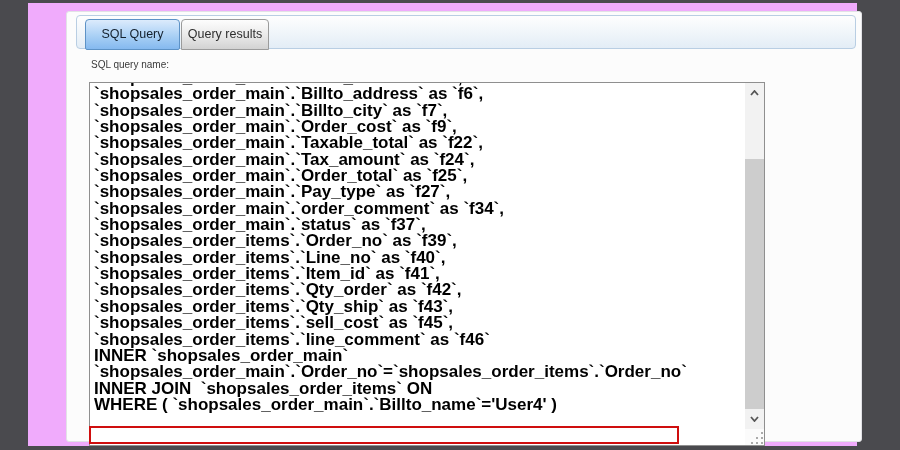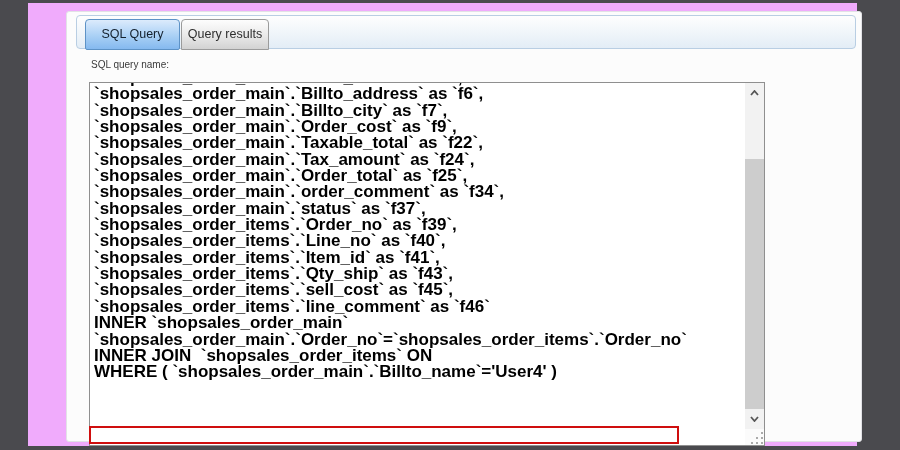--- a/index.html
+++ b/index.html
@@ -71,25 +71,27 @@
 
     <div class="sql-scroll">
       <div class="sql-text">
           <div class="sql-line">`shopsales_order_main`.`Billto_name` as `f5`,</div>
           <div class="sql-line">`shopsales_order_main`.`Billto_address` as `f6`,</div>
           <div class="sql-line">`shopsales_order_main`.`Billto_city` as `f7`,</div>
           <div class="sql-line">`shopsales_order_main`.`Order_cost` as `f9`,</div>
           <div class="sql-line">`shopsales_order_main`.`Taxable_total` as `f22`,</div>
           <div class="sql-line">`shopsales_order_main`.`Tax_amount` as `f24`,</div>
           <div class="sql-line">`shopsales_order_main`.`Order_total` as `f25`,</div>
+          <div class="sql-line">`shopsales_order_main`.`Pay_type` as `f27`,</div>
           <div class="sql-line">`shopsales_order_main`.`order_comment` as `f34`,</div>
           <div class="sql-line">`shopsales_order_main`.`status` as `f37`,</div>
           <div class="sql-line">`shopsales_order_items`.`Order_no` as `f39`,</div>
           <div class="sql-line">`shopsales_order_items`.`Line_no` as `f40`,</div>
           <div class="sql-line">`shopsales_order_items`.`Item_id` as `f41`,</div>
+          <div class="sql-line">`shopsales_order_items`.`Qty_order` as `f42`,</div>
           <div class="sql-line">`shopsales_order_items`.`Qty_ship` as `f43`,</div>
           <div class="sql-line">`shopsales_order_items`.`sell_cost` as `f45`,</div>
           <div class="sql-line">`shopsales_order_items`.`line_comment` as `f46`</div>
           <div class="sql-line">INNER `shopsales_order_main`</div>
           <div class="sql-line">`shopsales_order_main`.`Order_no`=`shopsales_order_items`.`Order_no`</div>
           <div class="sql-line">INNER JOIN  `shopsales_order_items` ON</div>
           <div class="sql-line">WHERE ( `shopsales_order_main`.`Billto_name`='User4' )</div>
         </div>
     </div>
 

